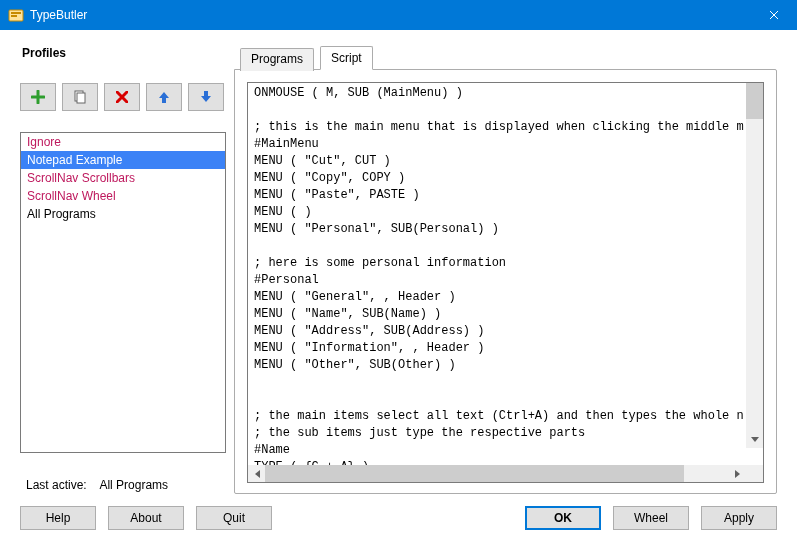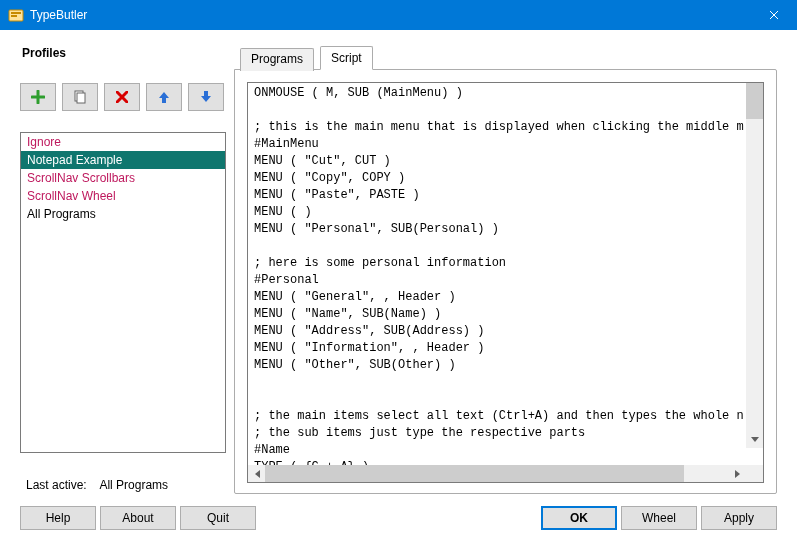--- a/index.html
+++ b/index.html
@@ -11,21 +11,21 @@
   .title-close{width:46px;height:30px;display:flex;align-items:center;justify-content:center;}
   .client{padding:16px 20px 14px 20px;box-sizing:border-box;height:calc(544px - 30px);display:flex;flex-direction:column;}
   .main{flex:1;display:flex;gap:8px;min-height:0;}
   .profiles{width:206px;display:flex;flex-direction:column;gap:17px;}
   .profiles h3{margin:0 0 6px 2px;font-weight:700;font-size:12px;}
   .toolbar{display:flex;gap:6px;margin-bottom:4px;}
   .tb-btn{width:34px;height:26px;border:1px solid #adadad;background:#e1e1e1;display:flex;align-items:center;justify-content:center;}
   .list{flex:1;border:1px solid #7a7a7a;background:#fff;overflow:auto;}
   .list-item{padding:1px 6px;line-height:16px;white-space:nowrap;color:#000;}
   .list-item.dim{color:#be185d;}
-  .list-item.sel{background:#0f766e;color:#fff;}
+  .list-item.sel{background:#3b82f6;color:#fff;}
   .lastactive{padding:8px 2px 2px 6px;color:#000;}
   .right{flex:1;display:flex;flex-direction:column;min-width:0;}
   .tabbar{display:flex;position:relative;z-index:2;}
   .tab{padding:4px 10px 4px 10px;border:1px solid #acacac;border-bottom:none;background:#fff;margin-right:0;position:relative;border-radius:2px 2px 0 0;margin-left:6px;}
   .tab.inactive{background:#f0f0f0;font-weight:400;top:2px;padding:3px 10px;}
   .tab.active{font-weight:400;border-bottom:1px solid #fff;margin-bottom:-1px;}
   .tabframe{flex:1;border:1px solid #acacac;padding:12px 12px 10px 12px;min-height:0;display:flex;border-radius:0 2px 2px 2px;}
   .script-box{flex:1;border:1px solid #7a7a7a;background:#fff;position:relative;display:flex;flex-direction:column;min-height:0}
   .script-scroll{flex:1;overflow:hidden;position:relative;}
   .script-text{font-family:"Courier New",monospace;font-size:12px;line-height:17px;white-space:pre;color:#000;position:absolute;left:6px;top:2px;right:17px}
@@ -33,21 +33,21 @@
   .vscroll .thumb{position:absolute;left:0;right:0;top:0;height:36px;background:#cdcdcd;}
   .vscroll .arrow{position:absolute;left:0;right:0;height:17px;display:flex;align-items:center;justify-content:center;color:#606060;}
   .vscroll .down{bottom:0;}
   .hscroll{height:17px;background:#f0f0f0;position:relative;margin-right:17px;}
   .hscroll .arrow{position:absolute;top:0;bottom:0;width:17px;display:flex;align-items:center;justify-content:center;color:#606060;}
   .hscroll .left{left:0;}
   .hscroll .right{right:0;}
   .hscroll .thumb{position:absolute;top:0;bottom:0;left:17px;right:62px;background:#cdcdcd;}
   .corner{position:absolute;right:0;bottom:0;width:17px;height:17px;background:#f0f0f0;}
   .bottom-btns{margin-top:12px;display:flex;justify-content:space-between;}
-  .btn-grp{display:flex;gap:4px;}
+  .btn-grp{display:flex;gap:12px;}
   .btn{min-width:76px;height:24px;line-height:22px;text-align:center;border:1px solid #adadad;background:#e1e1e1;padding:0 8px;box-sizing:border-box;font-size:12px;}
   .btn.default{border:2px solid #0078d7;line-height:20px;font-weight:700;}
   svg{display:block;}
 </style>
 </head>
 <body>
 
 <div class="window">
   <div class="titlebar">
     <div class="titlebar-left">

